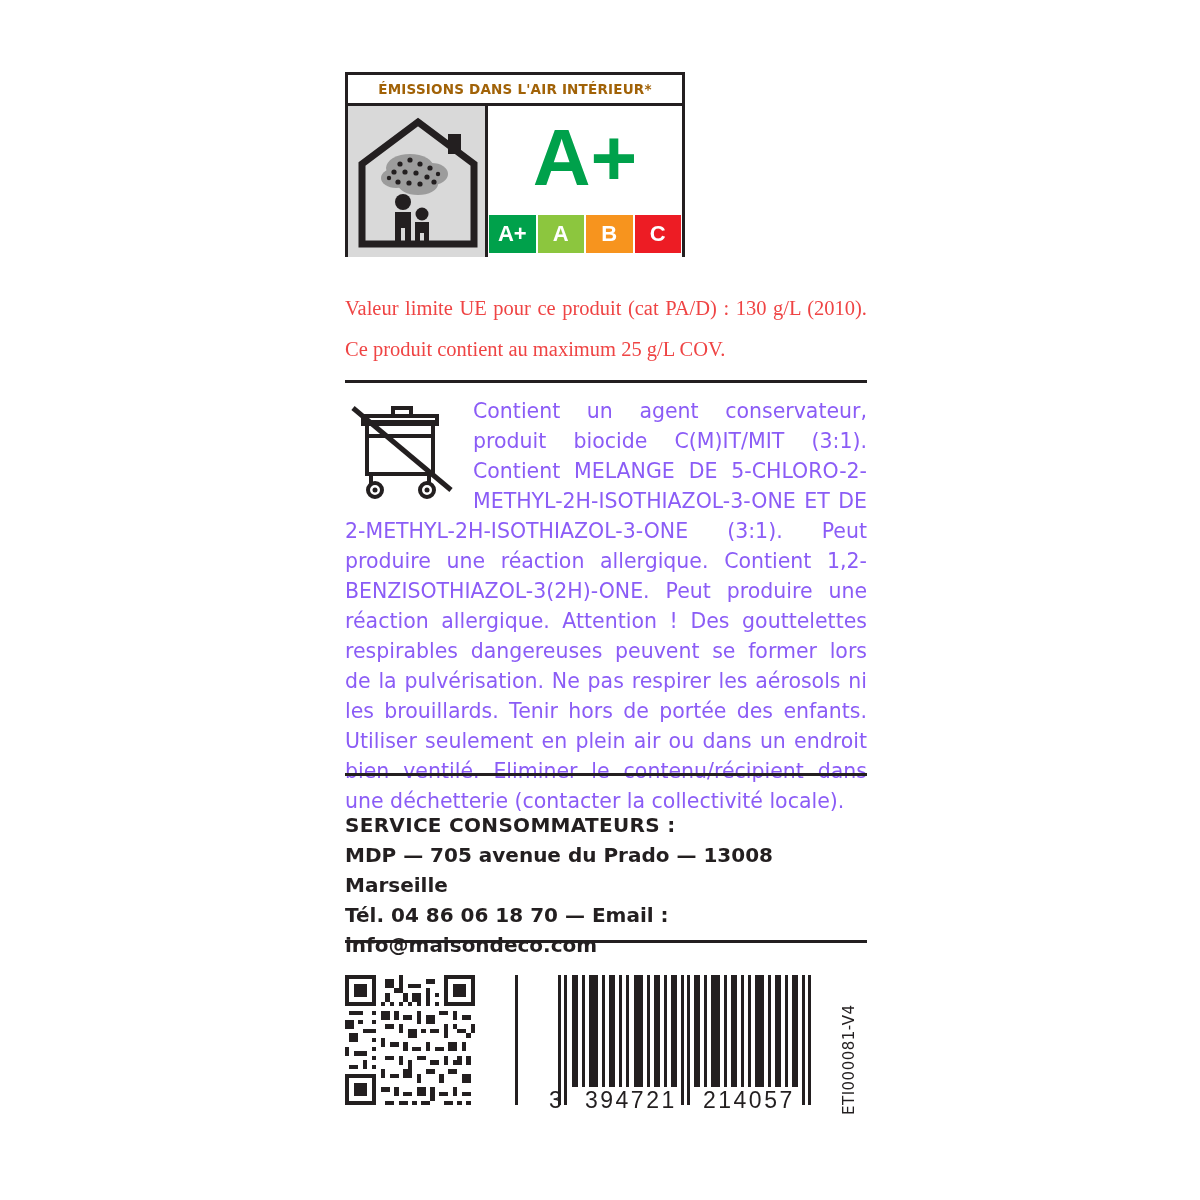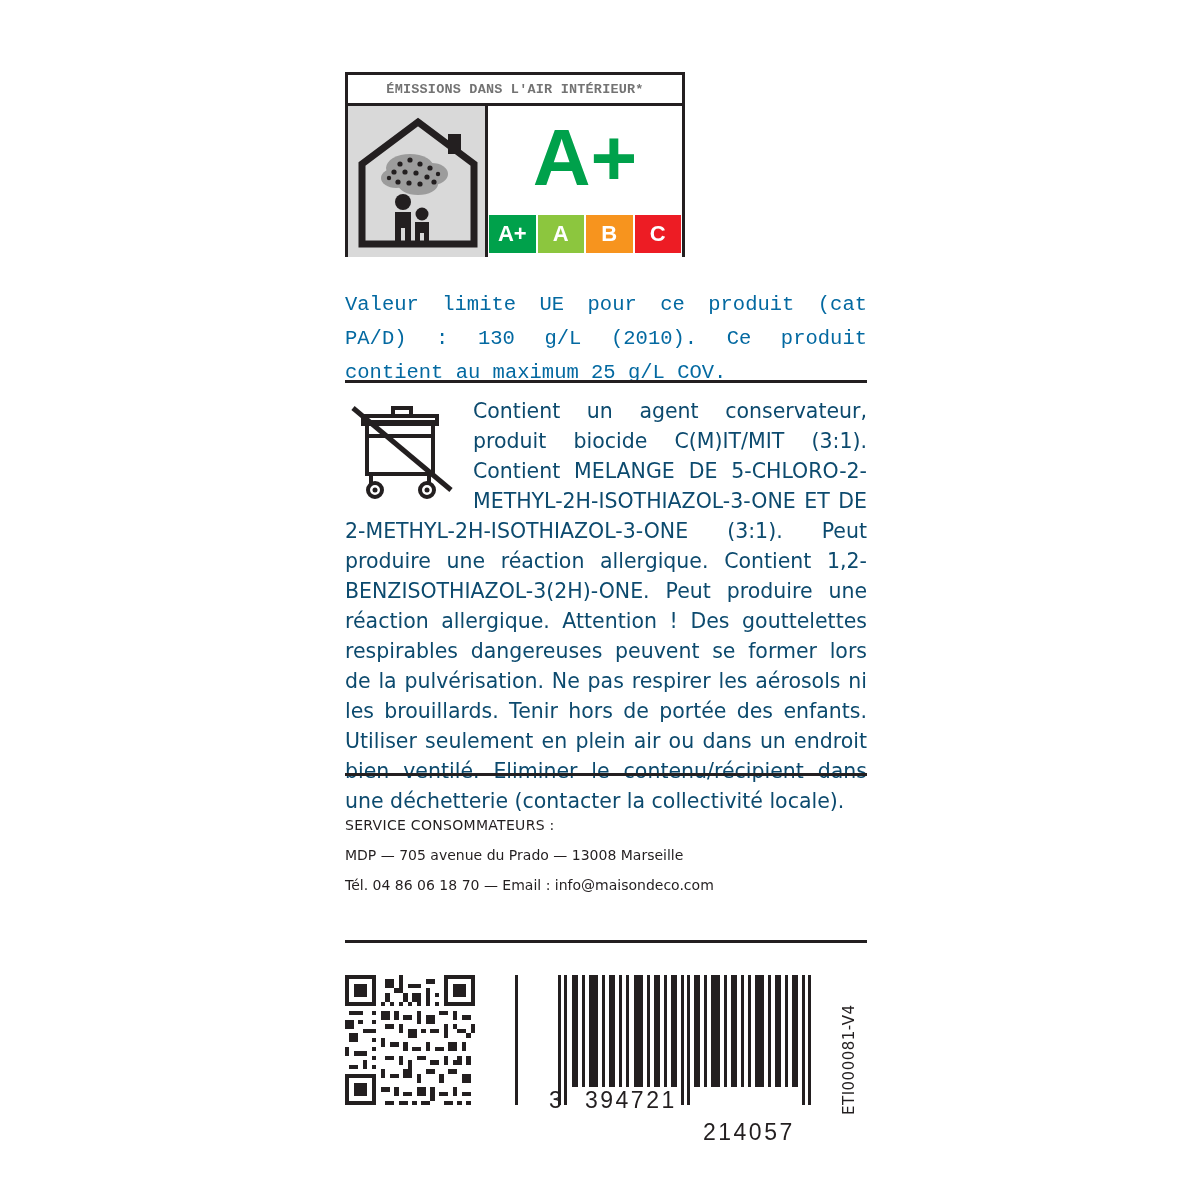--- a/index.html
+++ b/index.html
@@ -50,22 +50,21 @@
   .emission-title {
     height: 28px;
     border-bottom: 3px solid #231f20;
     display: flex;
     align-items: center;
     justify-content: center;
     font-size: 13.5px;
     font-weight: bold;
     letter-spacing: 0.2px;
     white-space: nowrap;
-    color: #737373;
-    font-family: Liberation Mono, monospace;
+    color: #a16207;
   }
   .emission-body {
     display: flex;
     height: 151px;
   }
   .pictogram {
     width: 140px;
     background: #d9d9d9;
     border-right: 3px solid #231f20;
     position: relative;
@@ -118,24 +117,24 @@
     font-size: 15.5px;
     line-height: 22px;
     text-align: justify;
     font-family: "DejaVu Sans", sans-serif;
   }
   .emission-note .star { font-size: 13px; }
 
   
   .para {
     font-size: 20.5px;
-    line-height: 34px;
+    line-height: 41px;
     text-align: justify;
-    font-family: Liberation Mono, monospace;
-    color: #0369a1;
+    font-family: Liberation Serif, serif;
+    color: #ef4444;
   }
 
   .limit-para {
     position: absolute;
     left: 345px;
     top: 288px;
     width: 522px;
   }
 
   .rule {
@@ -160,36 +159,37 @@
     position: absolute;
     left: 0;
     top: 0;
     width: 118px;
     height: 110px;
   }
   .biocide-text {
     font-size: 20.5px;
     line-height: 30px;
     text-align: justify;
-    color: #0c4a6e;
+    color: #8b5cf6;
   }
   .float-spacer {
     float: left;
     width: 128px;
     height: 120px;
   }
 
   
   .service-block {
     position: absolute;
     left: 345px;
     top: 810px;
     width: 522px;
-    font-size: 14px;
+    font-size: 20px;
     line-height: 30px;
+    font-weight: bold;
   }
   .service-title { letter-spacing: 0.3px; }
 
   
   .codes {
     position: absolute;
     left: 345px;
     top: 965px;
     width: 522px;
     height: 155px;
@@ -222,21 +222,21 @@
     top: 120px;
     width: 285px;
     height: 28px;
     font-family: "Liberation Sans", sans-serif;
     font-size: 23px;
     letter-spacing: 1px;
     color: #231f20;
   }
   .digit-lead { position: absolute; left: 6px; top: 2px; }
   .digit-left { position: absolute; left: 42px; top: 2px; letter-spacing: 2.5px; }
-  .digit-right { position: absolute; left: 160px; top: 2px; letter-spacing: 2.5px; margin-top: 32px; }
+  .digit-right { position: absolute; left: 160px; top: 2px; letter-spacing: 2.5px; }
 
   .ref-vertical {
     position: absolute;
     left: 495px;
     top: 20px;
     width: 24px;
     height: 130px;
     font-family: "DejaVu Sans", sans-serif;
     font-size: 15px;
     letter-spacing: 0.5px;

